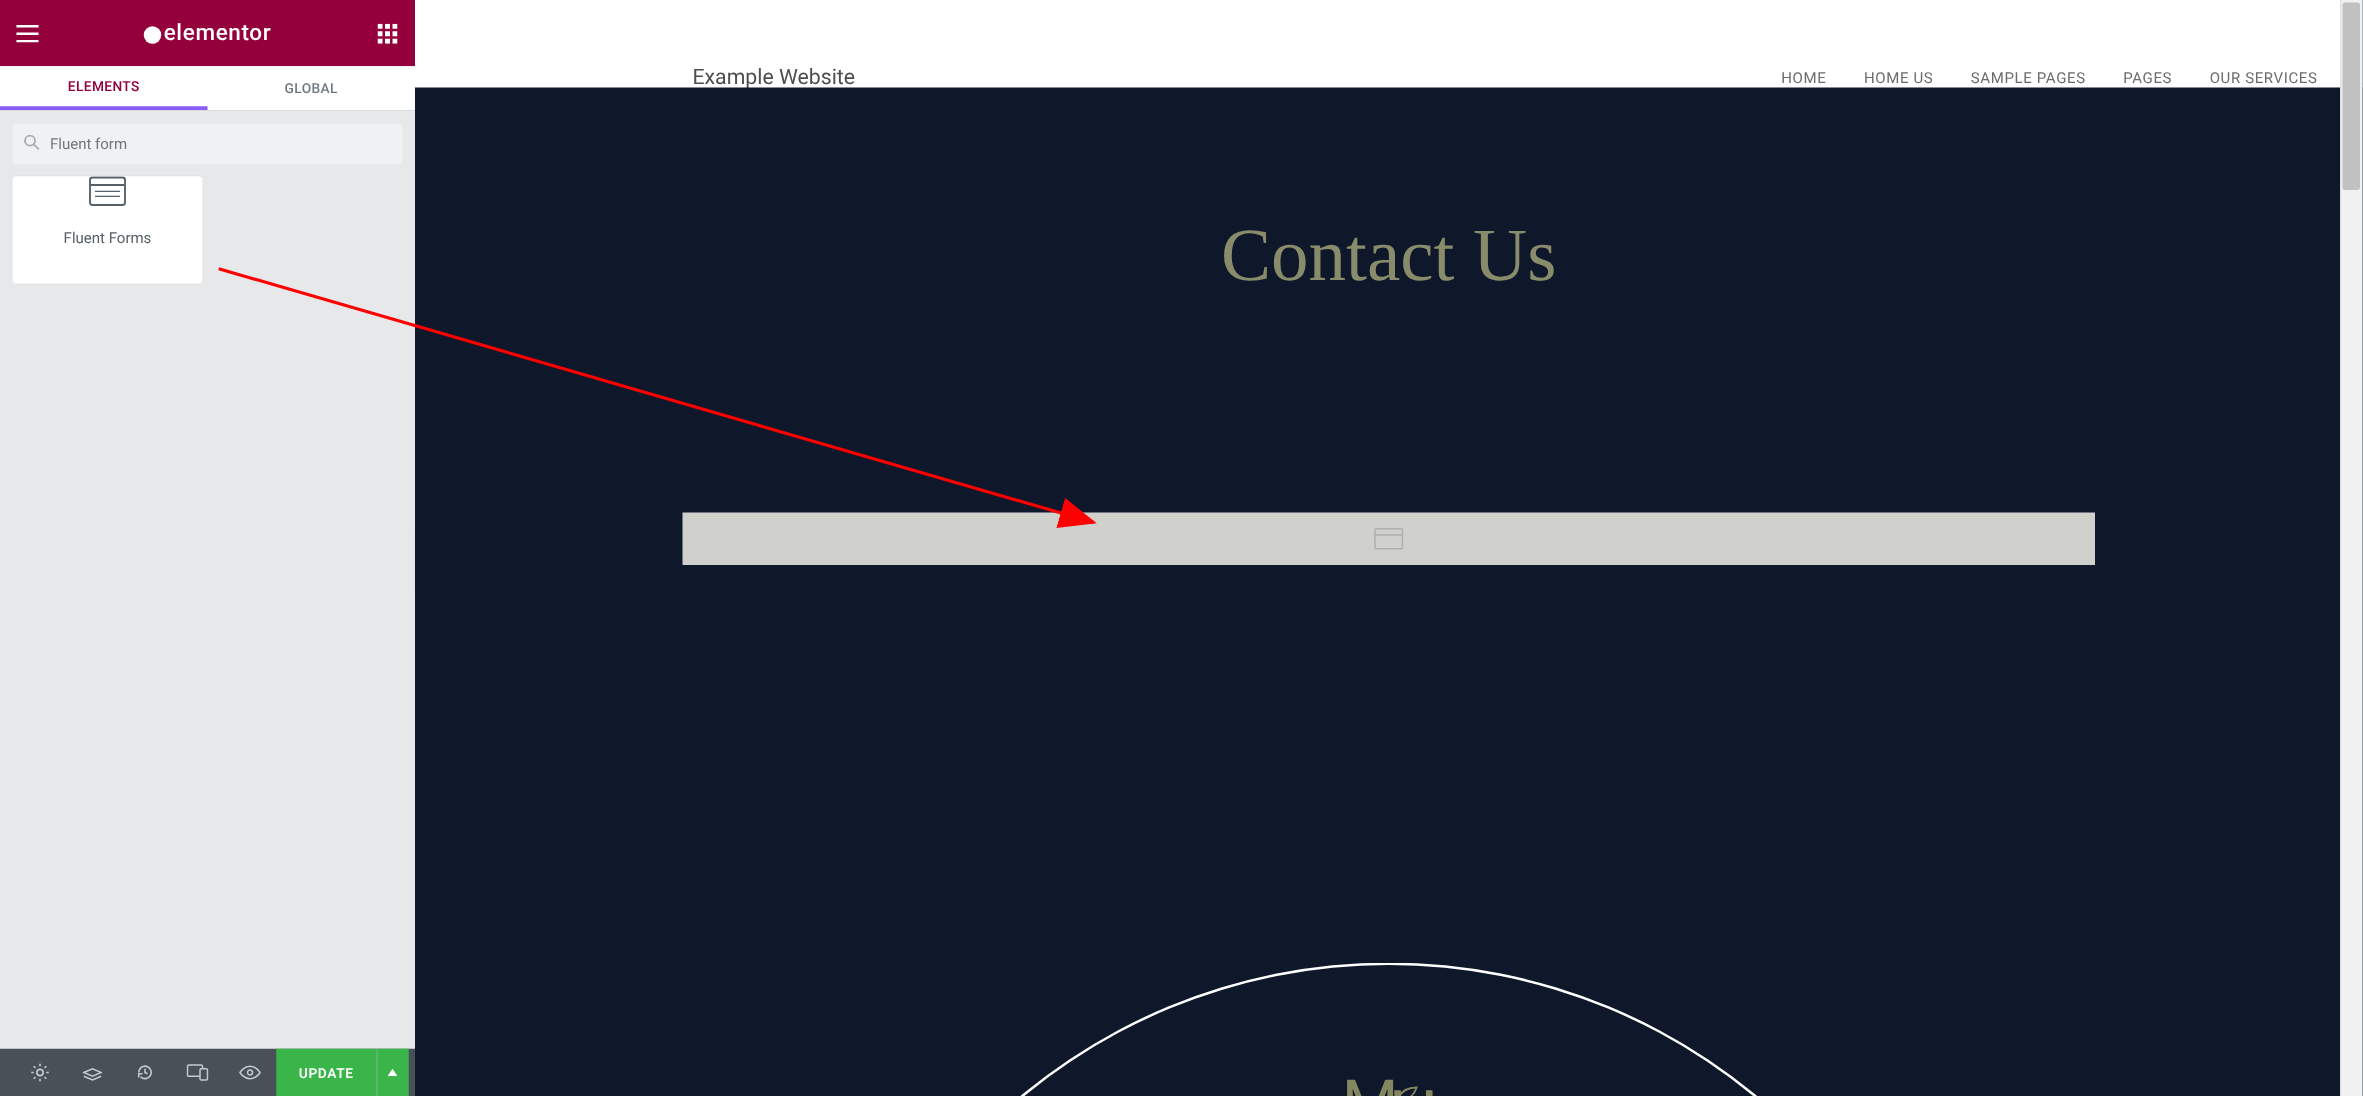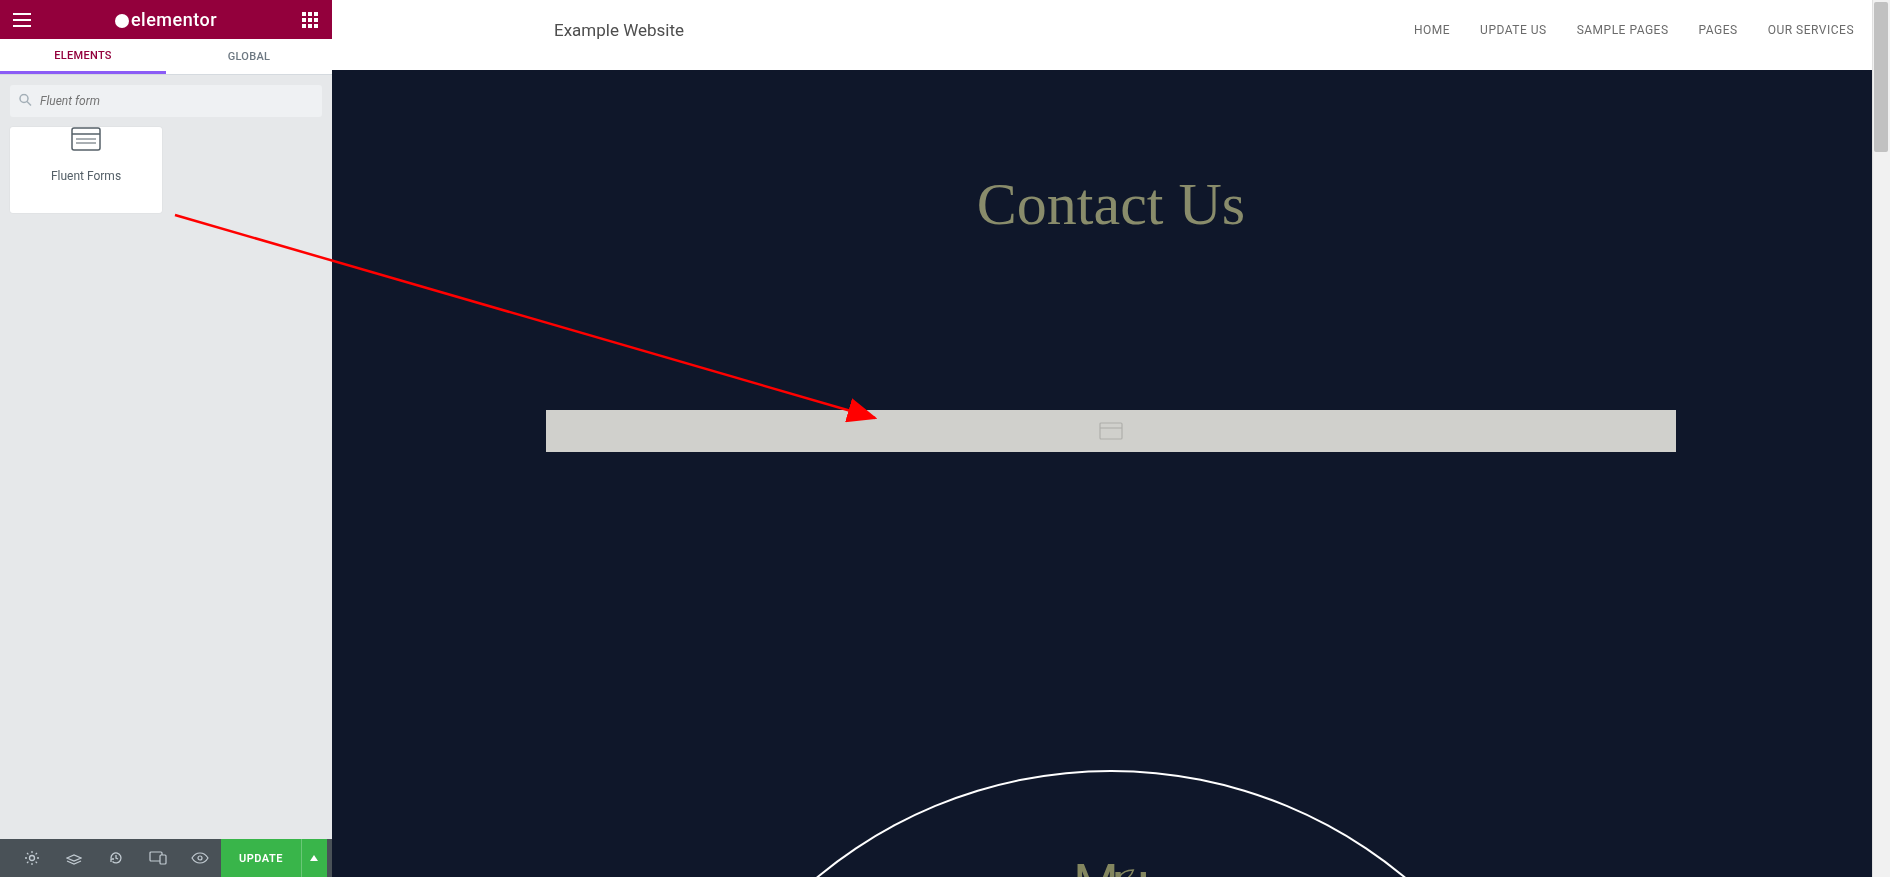--- a/index.html
+++ b/index.html
@@ -1,51 +1,51 @@
 <!DOCTYPE html>
 <html><head>
 <meta charset="utf-8">
 <style>
   * { margin: 0; padding: 0; box-sizing: border-box; font-family: -apple-system, BlinkMacSystemFont, "Segoe UI", Roboto, Helvetica, Arial, sans-serif; }
   body { background: #e0e0e0; width: 1890px; height: 877px; overflow: hidden; position: relative; }
 
   
   .sidebar { position: absolute; left: 0; top: 0; width: 332px; height: 100%; background: #e6e8ea; display: flex; flex-direction: column; }
-  .sidebar-header { height: 39px; background: #93003c; display: flex; align-items: center; justify-content: space-between; padding: 0 12px; color: #fff; }
+  .sidebar-header { height: 53px; background: #93003c; display: flex; align-items: center; justify-content: space-between; padding: 0 12px; color: #fff; }
   .sidebar-header .menu-icon, .sidebar-header .grid-icon { width: 20px; height: 20px; cursor: pointer; display:flex; align-items:center; justify-content:center; }
   .sidebar-header .logo { font-size: 18px; font-weight: 500; letter-spacing: 0.5px; display:flex; align-items:center; }
   .sidebar-header .logo::before { content: ""; display:inline-block; width:14px; height:14px; background:#fff; border-radius:50%; margin-right:2px; position:relative; top:1px;}
 
   .sidebar-tabs { height: 36px; background: #fff; display: flex; border-bottom: 1px solid #d5dadf; }
   .sidebar-tab { flex: 1; display: flex; align-items: center; justify-content: center; font-size: 11px; font-weight: 500; color: #6d7882; cursor: pointer; letter-spacing: 0.3px; }
   .sidebar-tab.active { color: #93003c; border-bottom: 3px solid #8b5cf6; }
 
   .sidebar-search-wrap { padding: 10px 10px 0 10px; }
   .sidebar-search { position: relative; }
-  .sidebar-search input { width: 100%; height: 32px; background: #eff1f3; border: none; border-radius: 3px; padding: 0 10px 0 30px; font-size: 12px; font-style: italic; color: #000000; outline: none; }
+  .sidebar-search input { width: 100%; height: 32px; background: #eff1f3; border: none; border-radius: 3px; padding: 0 10px 0 30px; font-size: 12px; color: #000000; outline: none; }
   .sidebar-search .s-icon { position: absolute; left: 9px; top: 50%; transform: translateY(-50%); color: #a4afb7; }
 
   .widget-area { padding: 10px; }
   .widget-card { width: 152px; height: 86px; background: #fff; border-radius: 3px; display: flex; flex-direction: column; align-items: center; cursor: move; box-shadow: 0 0 0 1px rgba(0,0,0,0.02); }
   .widget-card .w-icon { color: #556068; margin-bottom: 14px; }
   .widget-card .w-label { font-size: 12px; color: #556068; }
 
   .sidebar-footer { position: absolute; bottom: 0; left: 0; width: 332px; height: 38px; background: #495157; display: flex; align-items: center; padding-left: 11px; }
   .footer-icons { display: flex; align-items: center; gap: 0; }
   .footer-icons .f-btn { width: 42px; height: 38px; display: flex; align-items: center; justify-content: center; color: #c2cbd2; cursor: pointer; }
   .update-group { margin-left: auto; display: flex; height: 38px; padding-right:6px; }
   .update-btn { background: #39b54a; color: #fff; font-size: 11px; font-weight: 600; letter-spacing: 0.5px; padding: 0 18px; display: flex; align-items: center; cursor: pointer; }
   .update-caret { background: #39b54a; width: 26px; display: flex; align-items: center; justify-content: center; color: #fff; cursor: pointer; border-left: 1px solid rgba(255,255,255,0.25); }
 
   
   .collapse-handle { position: absolute; left: 332px; top: 426px; width: 14px; height: 48px; background: #fff; display: flex; align-items: center; justify-content: center; color: #a4afb7; font-size: 12px; cursor: pointer; border-radius: 0 3px 3px 0; box-shadow: 1px 1px 3px rgba(0,0,0,0.08); }
 
   
   .preview { position: absolute; left: 332px; top: 0; right: 0; bottom: 0; background: #fff; }
-  .preview-header { height: 60px; display: flex; align-items: center; justify-content: space-between; padding: 0 36px 0 222px; border-bottom: 0; }
+  .preview-header { height: 60px; display: flex; align-items: center; justify-content: space-between; padding: 0 36px 0 222px; border-bottom: 0; margin-top: 32px; }
   .site-title { font-size: 17px; color: #4e4e4e; font-weight: 400; }
   .nav { display: flex; gap: 30px; padding-left: 24px; }
   .nav a { font-size: 12px; letter-spacing: 0.5px; color: #6b6b6b; text-decoration: none; cursor: pointer; }
 
   .preview-body { position: absolute; top: 70px; left: 0; right: 0; bottom: 0; background: #0f172a; overflow: hidden; }
   .hero-title { font-family: Georgia, 'Times New Roman', serif; font-size: 60px; color: #898c6b; text-align: center; padding-top: 100px; font-weight: 400; }
   .drop-placeholder { position: absolute; top: 340px; left: 50%; transform: translateX(-50%); width: 1130px; height: 42px; background: #d0d0cc; display: flex; align-items: center; justify-content: center; }
   .drop-placeholder svg { opacity: 0.6; }
 
   .arch { position: absolute; left: 50%; transform: translateX(-50%); top: 700px; width: 920px; height: 500px; border: 2px solid #fff; border-radius: 460px 460px 0 0; border-bottom: none; }
@@ -170,21 +170,21 @@
   <svg width="6" height="10" viewBox="0 0 6 10">
       <path d="M5 1L1 5l4 4" stroke="#a4afb7" fill="none" stroke-width="1.5"></path>
     </svg>
 </div>
 
 <div class="preview">
   <div class="preview-header">
     <div class="site-title">Example Website</div>
     <div class="nav">
       <a>HOME</a>
-      <a>UPDATE US</a>
+      <a>HOME US</a>
       <a>SAMPLE PAGES</a>
       <a>PAGES</a>
       <a>OUR SERVICES</a>
     </div>
   </div>
   <div class="preview-body">
     <div class="hero-title">Contact Us</div>
     <div class="drop-placeholder">
       <svg width="24" height="18" viewBox="0 0 24 18">
           <rect x="1" y="1" width="22" height="16" rx="1" stroke="#9a9a96" fill="none" stroke-width="1.2"></rect>

